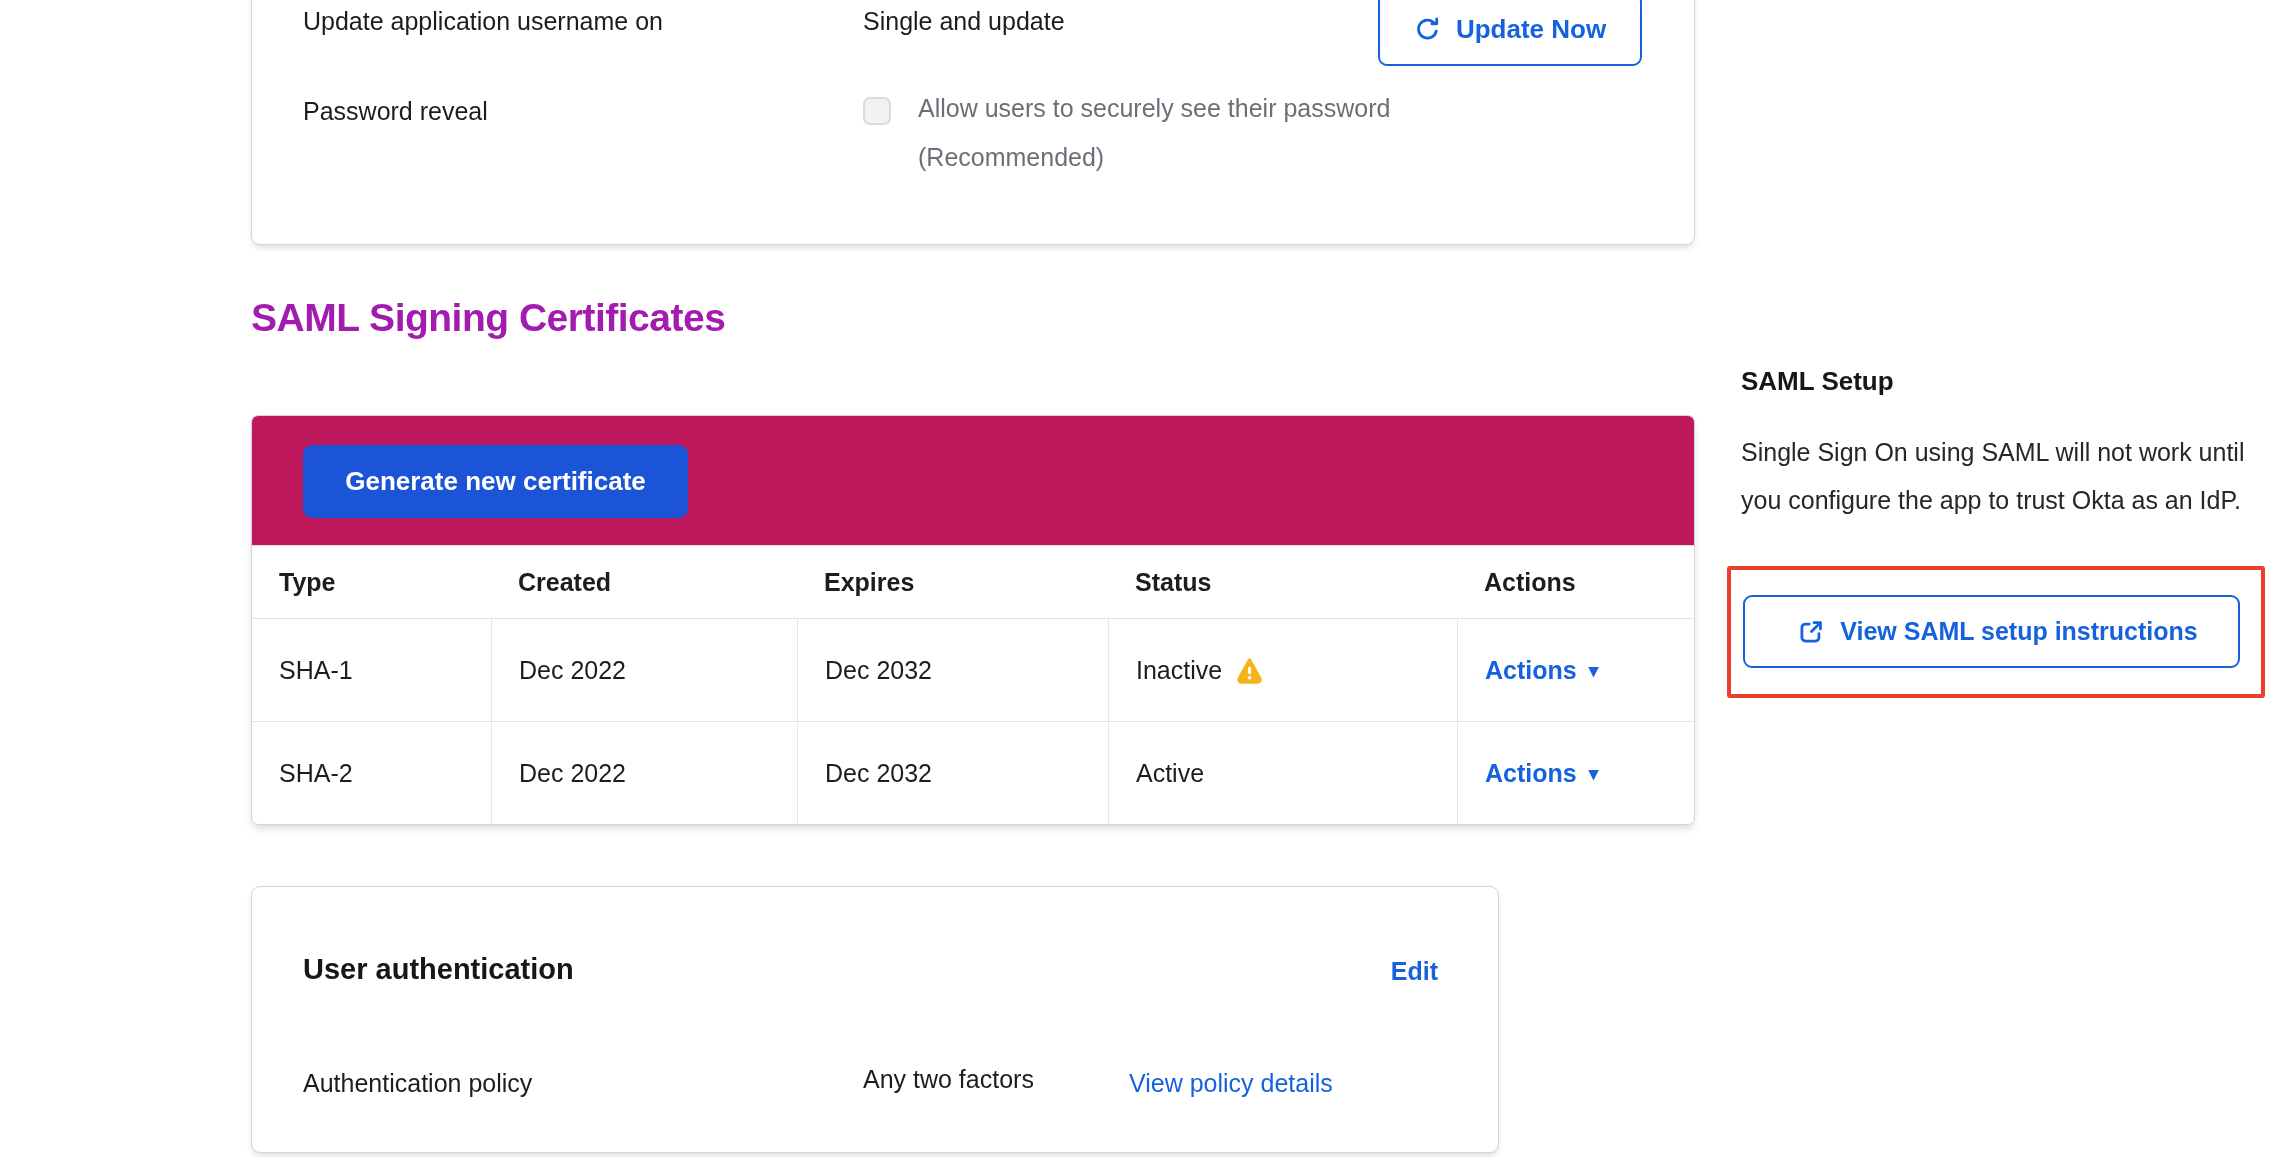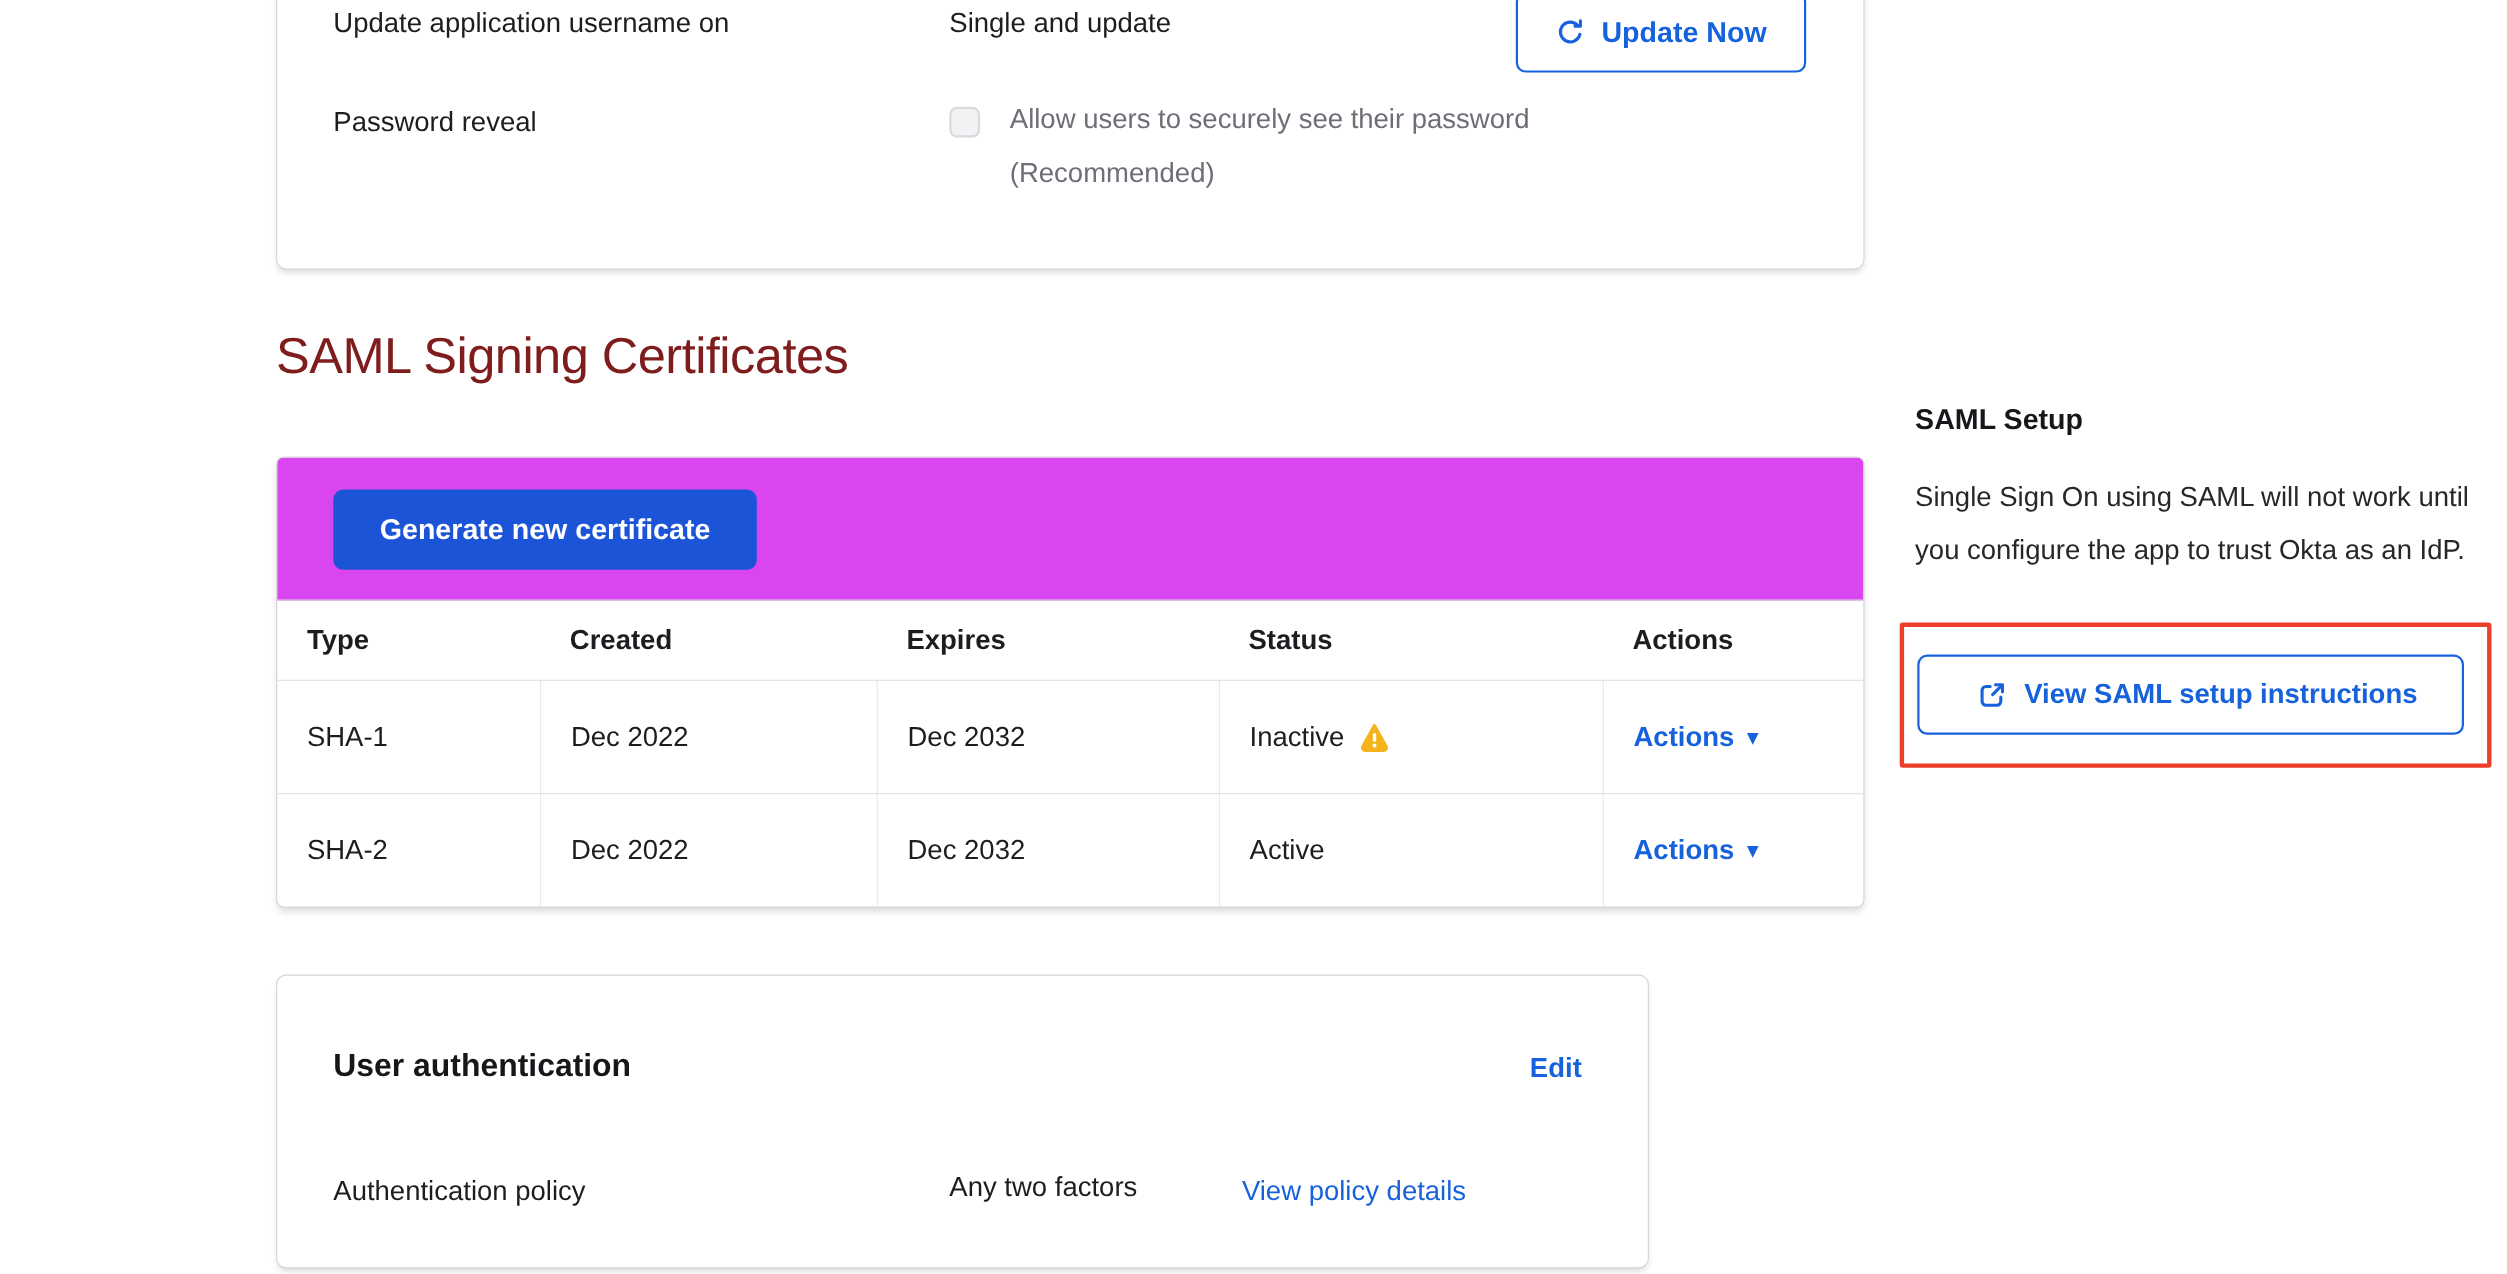--- a/index.html
+++ b/index.html
@@ -42,33 +42,33 @@
   }
   #password-checkbox { left: 611px; top: 126px; }
   #password-checkbox-label {
     position: absolute; left: 666px; top: 113px; width: 580px;
     font-size: 25px; line-height: 49px; color: #6e6e78;
   }
 
   
   #saml-cert-heading {
     position: absolute; left: 251px; top: 296px;
-    font-size: 46px; font-weight: normal; letter-spacing: -0.5px; color: #7f1d1d;
+    font-size: 39px; font-weight: bold; letter-spacing: -0.5px; color: #a21caf;
   }
 
   
   #cert-panel {
     position: absolute; left: 251px; top: 415px; width: 1444px;
     background: #fff;
     border: 1px solid #d3d3d8; border-radius: 7px;
     box-shadow: 0 5px 8px -2px rgba(0,0,0,0.16);
     overflow: hidden;
   }
   #cert-toolbar {
-    height: 130px; background: #d946ef;
+    height: 130px; background: #be185d;
     border-bottom: 1px solid #dcdce0;
     position: relative;
   }
   .btn-primary {
     position: absolute;
     display: flex; align-items: center; justify-content: center;
     background: #1c54d8; color: #fff;
     border: none; border-radius: 9px;
     font-size: 26px; font-weight: bold;
     cursor: pointer;

